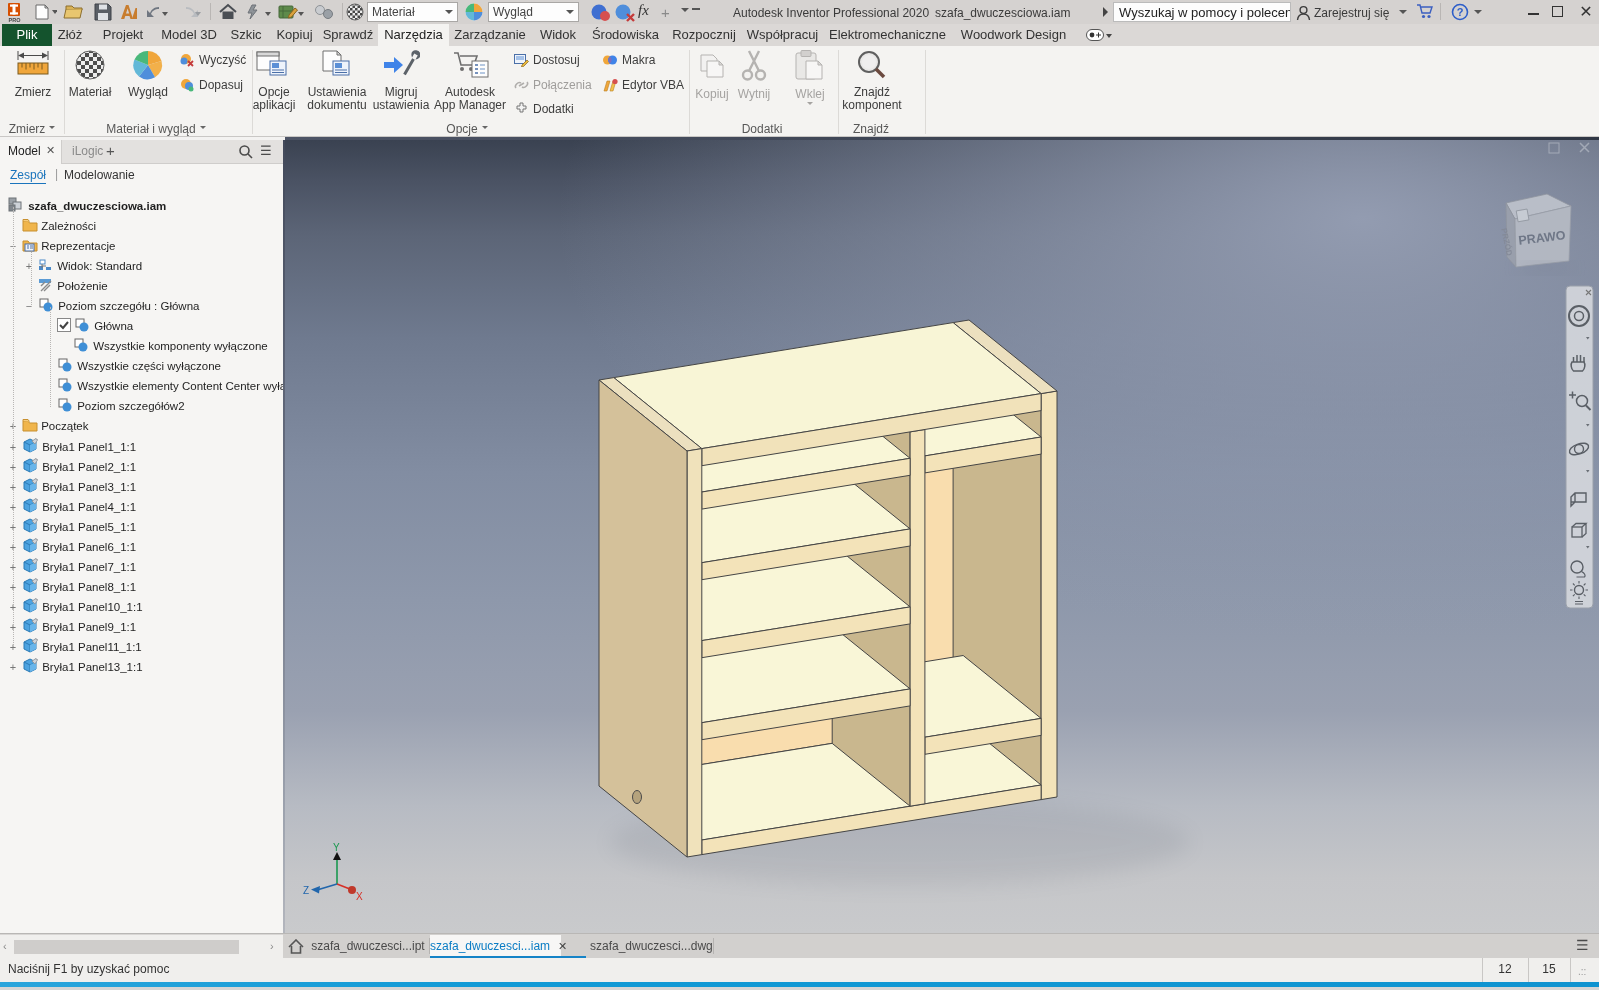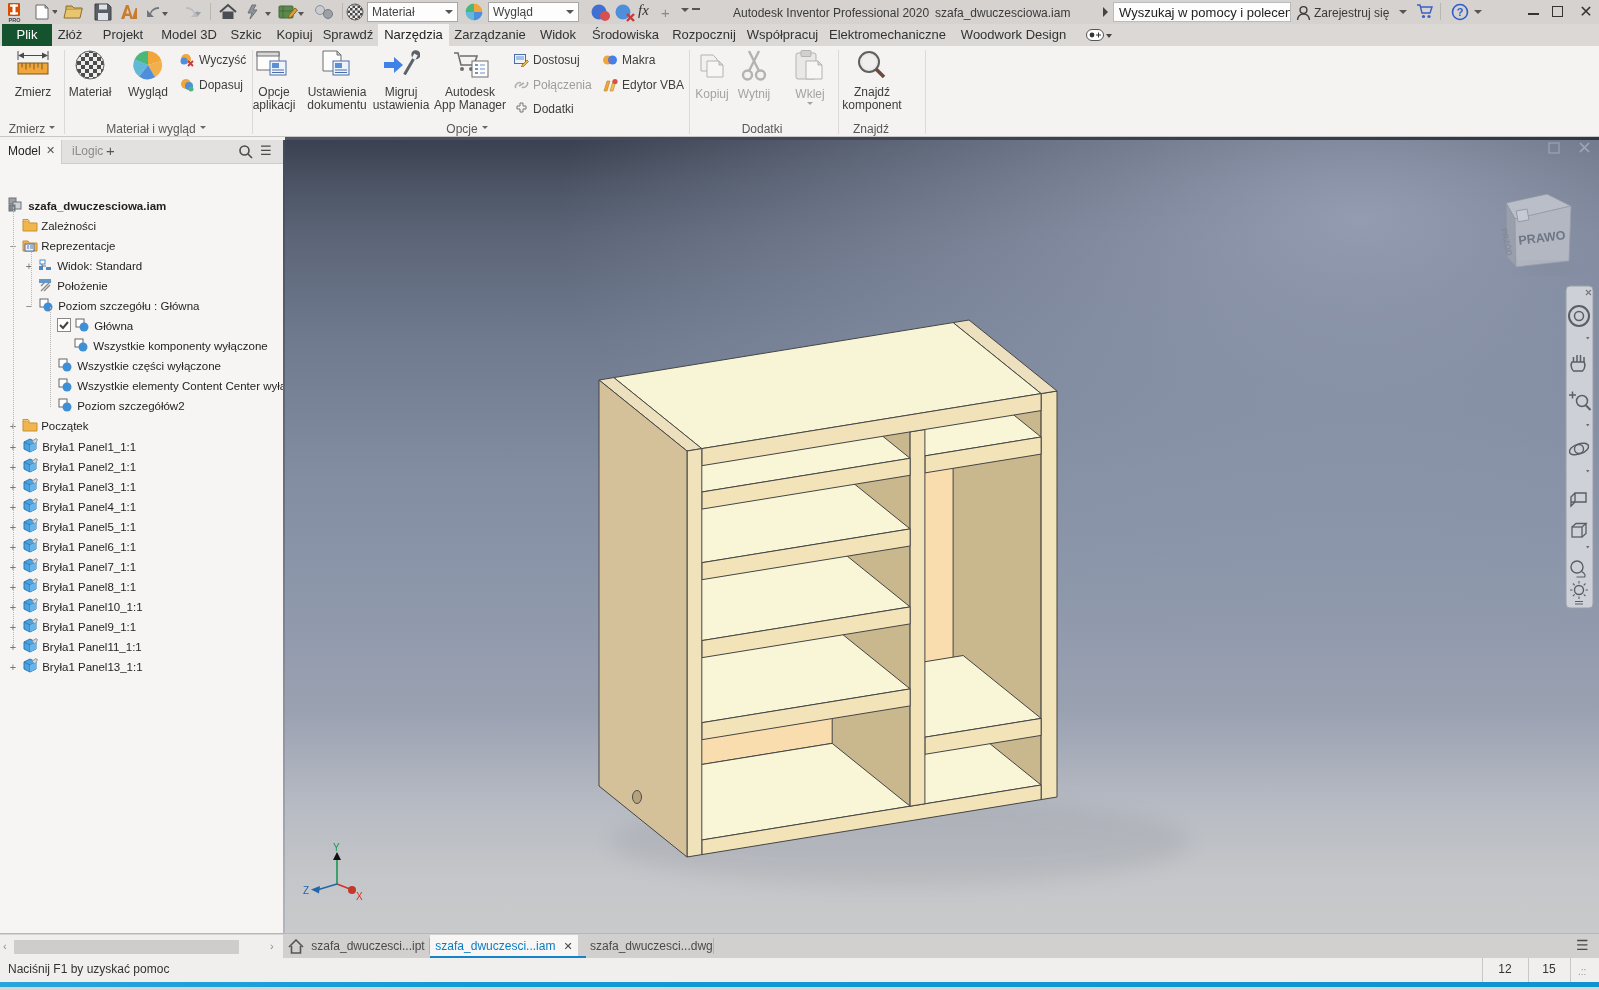--- a/index.html
+++ b/index.html
@@ -421,20 +421,25 @@
         <div class="abs" style="left:8px;top:4px;font-size:12px;color:#222;">Model</div>
         <div class="abs" style="left:46px;top:4px;font-size:11px;color:#555;">✕</div>
         <div class="abs" style="left:72px;top:4px;font-size:12px;color:#8a8a8a;">iLogic</div>
         <div class="abs" style="left:106px;top:2px;font-size:15px;color:#555;">+</div>
         <svg class="abs" style="left:238px;top:4px" width="16" height="16" viewBox="0 0 16 16">
           <circle cx="6.5" cy="6.5" r="4.5" fill="none" stroke="#4a4a4a" stroke-width="1.6"></circle>
           <path d="M10 10 l4 4" stroke="#4a4a4a" stroke-width="1.6"></path>
         </svg>
         <div class="abs" style="left:260px;top:3px;font-size:13px;color:#4a4a4a;">☰</div>
       </div>
+      <div id="lptool">
+        <div class="abs" style="left:10px;top:4px;color:#1a74bc;border-bottom:1px solid #1a74bc;padding-bottom:1px;">Zespół</div>
+        <div class="abs" style="left:55px;top:3px;color:#999;">|</div>
+        <div class="abs" style="left:64px;top:4px;color:#333;">Modelowanie</div>
+      </div>
       <div id="tree">
         <div class="trow" style="left:0;top:7px;width:283px;">
           <span style="position:absolute;left:8px;"><svg width="17" height="15" viewBox="0 0 17 15" style="vertical-align:-2px">
               <rect x="1" y="1" width="7" height="6" fill="#9aa0a6" stroke="#6d7277"></rect>
               <rect x="5" y="5" width="8" height="7" fill="#cdd2d8" stroke="#6d7277"></rect>
               <rect x="1" y="8" width="6" height="6" fill="#7f858b" stroke="#6d7277"></rect>
             </svg> <b>szafa_dwuczesciowa.iam</b></span>
         </div>
         <div class="trow" style="left:0;top:27px;width:283px;">
           <span style="position:absolute;left:22px;"><svg width="16" height="14" viewBox="0 0 16 14" style="vertical-align:-2px">
@@ -627,21 +632,21 @@
     </div>
 <div class="abs" style="left:283px;top:140px;width:2px;height:817px;background:linear-gradient(180deg,#42495a,#6a7183 45%,#9aa0ac 80%,#b8bac0);"></div>
 
 <div id="tabsband">
       <svg class="abs" style="left:288px;top:5px" width="16" height="15" viewBox="0 0 16 15">
         <path d="M1 8 L8 1 15 8" fill="none" stroke="#555" stroke-width="1.6"></path>
         <path d="M3.5 7 V14 h9 V7" fill="none" stroke="#555" stroke-width="1.6"></path>
       </svg>
       <div class="doctab" style="left:308px;width:120px;">szafa_dwuczesci...ipt</div>
       <div class="abs" style="left:429px;top:4px;width:1px;height:16px;background:#b5b3b1"></div>
-      <div class="doctab active" style="left:430px;width:148px;">szafa_dwuczesci...iam<span style="color:#444;margin-left:8px;font-size:11px;">✕</span></div>
+      <div class="doctab active" style="left:430px;width:131px;">szafa_dwuczesci...iam<span style="color:#444;margin-left:8px;font-size:11px;">✕</span></div>
       <div class="abs" style="left:430px;top:22px;width:156px;height:3px;background:#1583c7"></div>
       <div class="doctab" style="left:590px;width:122px;">szafa_dwuczesci...dwg</div>
       <div class="abs" style="left:713px;top:4px;width:1px;height:16px;background:#b5b3b1"></div>
       <div class="abs" style="left:1576px;top:3px;font-size:14px;color:#4a4a4a;">☰</div>
       <div class="abs" style="left:0;top:0;width:283px;height:25px;background:#f0efed;border-top:1px solid #d8d6d4;">
         <div class="abs" style="left:3px;top:5px;color:#8a8a8a;font-size:11px;">‹</div>
         <div class="abs" style="left:14px;top:5px;width:225px;height:14px;background:#cfcdcb;"></div>
         <div class="abs" style="left:270px;top:5px;color:#8a8a8a;font-size:11px;">›</div>
       </div>
     </div>

